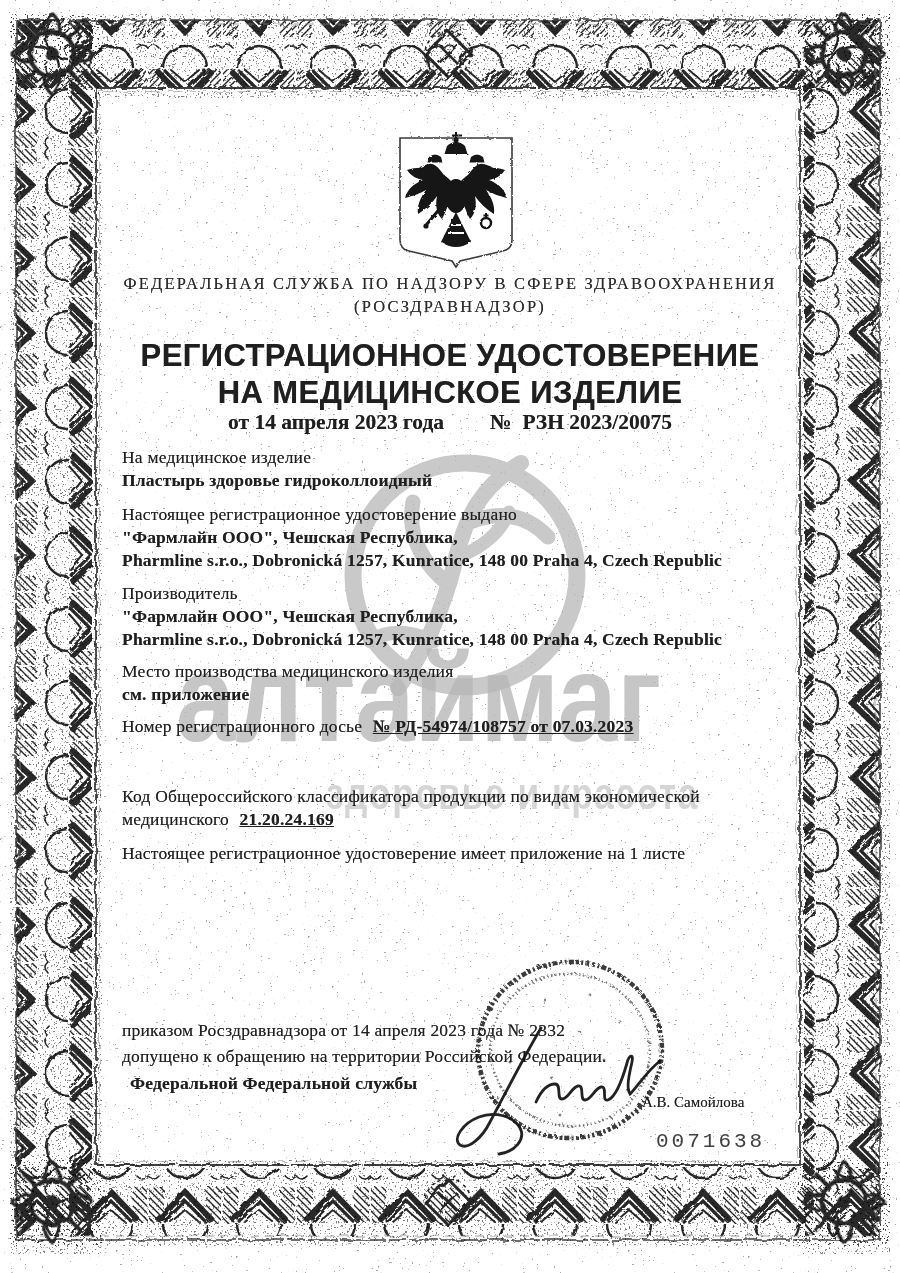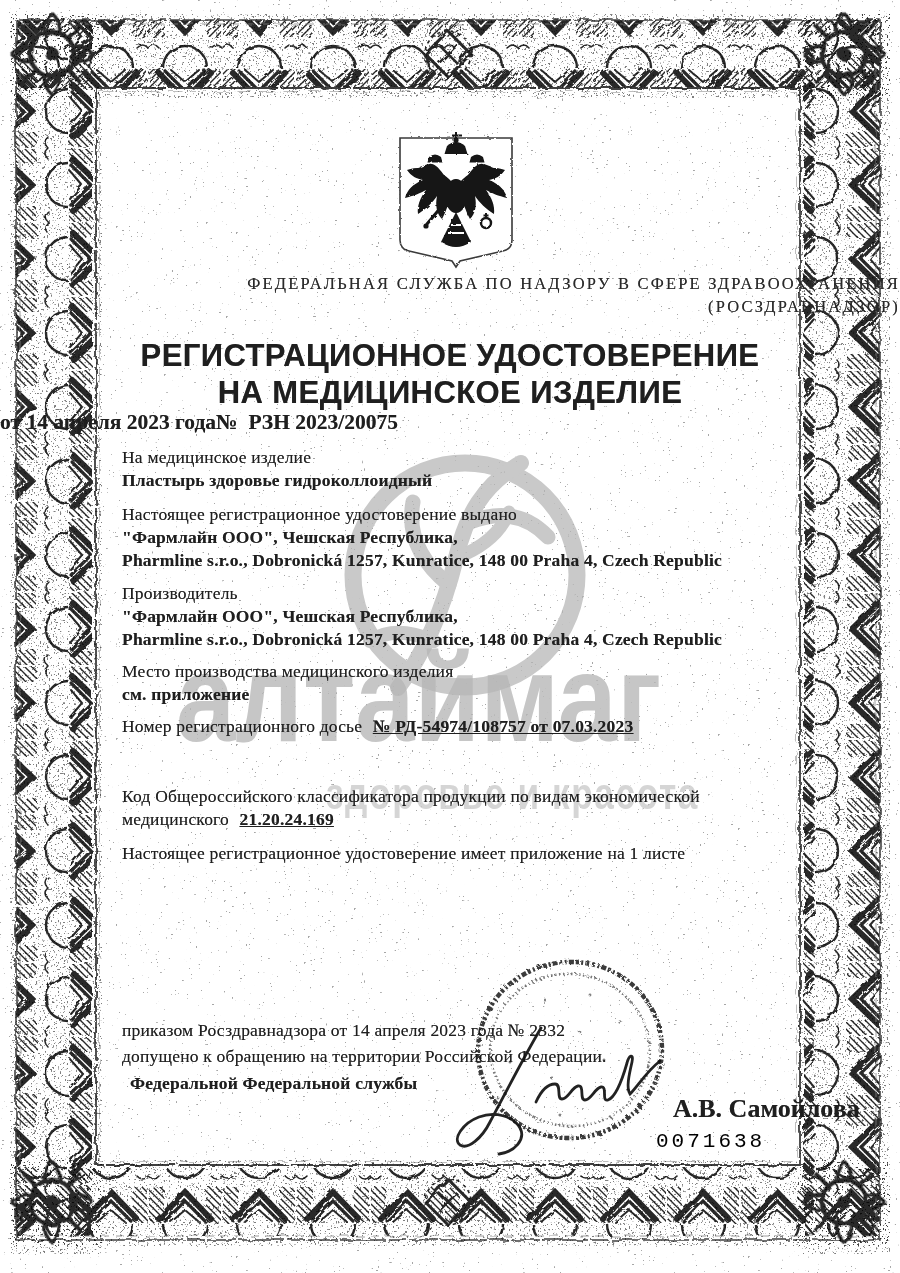--- a/index.html
+++ b/index.html
@@ -2,37 +2,37 @@
 <html><head>
 <meta charset="utf-8">
 <style>
   html,body{margin:0;padding:0;background:#e8e8e8;}
   .page{position:relative;width:900px;height:1273px;background:#fff;margin:0 auto;
         font-family:"Liberation Serif",serif;color:#1f1f1f;overflow:hidden;}
   svg.layer{position:absolute;left:0;top:0;pointer-events:none;}
   .ln{position:absolute;left:122px;font-size:17.5px;white-space:nowrap;letter-spacing:.2px;}
   .b{font-weight:bold;}
   .v{margin-left:6px;text-decoration:underline;}
-  .agency{position:absolute;left:0;top:272px;width:100%;text-align:right;
+  .agency{position:absolute;left:0;top:272px;width:100%;text-align:center;
           font-size:16.5px;letter-spacing:2.2px;line-height:23px;color:#2a2a2a;}
   .title{position:absolute;left:0;top:337px;width:100%;text-align:center;
          font-family:"Liberation Sans",sans-serif;font-weight:bold;font-size:32px;
          line-height:37px;letter-spacing:.4px;transform:scaleX(.97);}
-  .dateline{position:absolute;left:0;top:410px;width:100%;display:flex;justify-content:flex-start;
-            font-weight:bold;font-size:21.5px;}
+  .dateline{position:absolute;left:0;top:410px;width:100%;display:flex;justify-content:center;
+            gap:46px;font-weight:bold;font-size:21.5px;}
   .dateline span{white-space:pre;}
   .wm-brand{position:absolute;left:176px;top:636px;font-family:"Liberation Sans",sans-serif;
             font-weight:bold;font-size:124px;line-height:1;letter-spacing:0;color:#b6b6b6;
             transform:scaleX(.86);transform-origin:left top;opacity:.78;}
   .wm-tag{position:absolute;left:326px;top:772px;font-family:"Liberation Sans",sans-serif;
           font-weight:bold;font-size:44px;line-height:1;letter-spacing:2px;color:#cbcbcb;
           transform:scaleX(.8);transform-origin:left top;opacity:.8;}
-  .signer-name{position:absolute;left:642px;top:1094px;font-size:26px;font-weight:bold;white-space:nowrap;padding-left:31px;}
+  .signer-name{position:absolute;left:642px;top:1094px;font-size:15px;font-weight:normal;white-space:nowrap;}
   .form-number{position:absolute;left:656px;top:1130px;font-family:"Liberation Mono",monospace;
-               font-size:21px;letter-spacing:3px;color:#000000;}
+               font-size:21px;letter-spacing:3px;color:#404040;}
   .txt{text-shadow:0 0 .4px rgba(20,20,20,.55);}
 </style>
 </head>
 <body>
 
 <div class="page">
 
   <svg class="layer" width="900" height="1273" viewBox="0 0 900 1273">
     <defs>
       <pattern id="hh" width="7" height="7" patternUnits="userSpaceOnUse">

